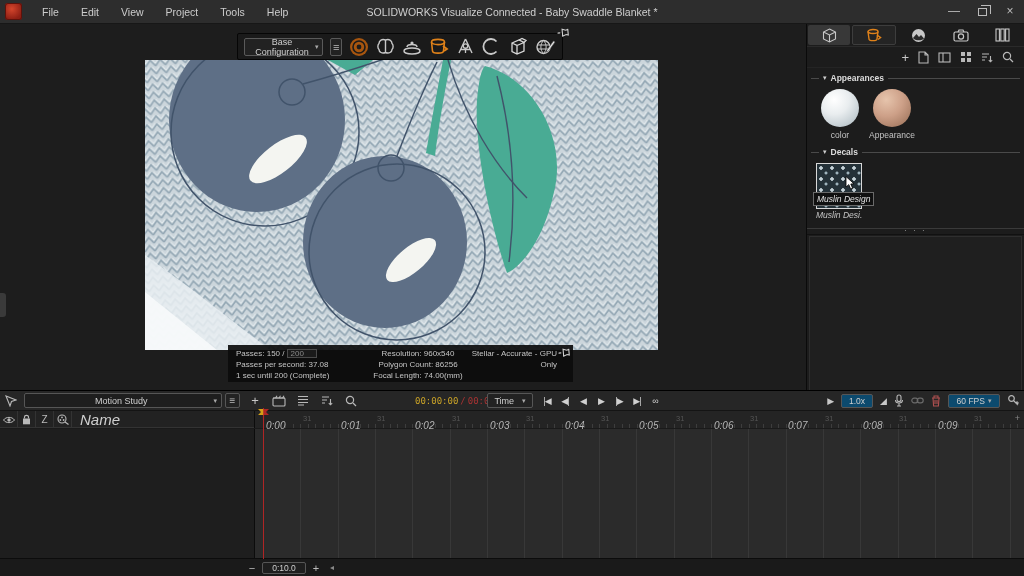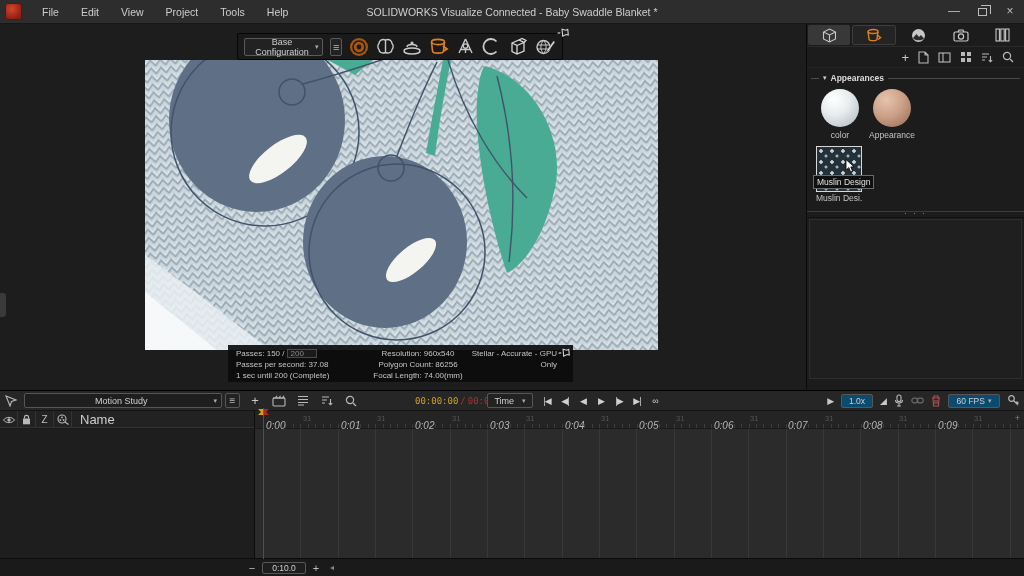--- a/index.html
+++ b/index.html
@@ -54,21 +54,21 @@
   .sec-header .line { flex:1; border-top:1px solid #4a4a4a; }
   .sec-header .line.short { flex:0 0 8px; }
   .sec-header .lbl { font-size:8.5px; font-weight:bold; color:#dcdcdc; }
   .sec-header .caret { font-size:7px; color:#cfcfcf; }
   #swatch-row { display:flex; gap:6px; padding:4px 0 2px 10px; }
   .swatch { width:46px; text-align:center; }
   .sphere { width:38px; height:38px; border-radius:50%; margin:0 auto; }
   .sphere.white { background:radial-gradient(circle at 35% 28%, #ffffff 0%, #e9edef 40%, #c3cdd2 75%, #97a3a9 100%); }
   .sphere.tan { background:radial-gradient(circle at 35% 28%, #e6c4ac 0%, #cda088 45%, #a97e66 80%, #7d5a47 100%); }
   .swatch-label { font-size:8.5px; color:#c4c4c4; margin-top:3px; white-space:nowrap; overflow:hidden; }
-  #decal-cell { position:relative; width:48px; margin:4px 0 0 8px; text-align:center; }
+  #decal-cell { position:relative; width:48px; margin:4px 0 0 8px; text-align:center;font-style:italic; }
   #decal-thumb { position:relative; width:46px; height:46px; margin:0 auto; border:1px solid #d8d8d8; background:#243138;
     background-image:radial-gradient(circle at 4px 4px, #c5d2d8 1.5px, transparent 2px), radial-gradient(circle at 9px 9px, #9fb4bd 1.2px, transparent 1.8px);
     background-size:11px 11px, 11px 11px; }
   #decal-label { font-size:8.5px; color:#c4c4c4; white-space:nowrap; overflow:hidden; width:46px; margin:1px auto 0; }
   #decal-tooltip { position:absolute; left:-2px; top:29px; background:#101010; border:1px solid #6a6a6a; color:#e0e0e0; font-size:8.5px; padding:1px 3px; white-space:nowrap; z-index:5; }
   #decal-cursor { position:absolute; right:6px; top:12px; z-index:6; }
   #rp-splitter { margin-top:8px; border-top:1px solid #3a3a3a; border-bottom:1px solid #111; height:7px; text-align:center; color:#9a9a9a; font-size:8px; line-height:4px; letter-spacing:2px; }
   #rp-lower { margin:1px 2px; height:160px; background:#1f1f1f; border:1px solid #2e2e2e; }
 
   
@@ -85,21 +85,21 @@
   .tp-btn { min-width:14px; text-align:center; font-size:9px; color:#d0d0d0; letter-spacing:-1px; }
   #tl-right { position:absolute; right:4px; display:flex; align-items:center; gap:7px; }
   #speed-input, #fps-select { height:14px; background:#0c4a6e; border:1px solid #565656; border-radius:2px; color:#cfcfcf; font-size:8.5px; text-align:center; }
   #speed-input { width:32px; font-family:"Liberation Sans",sans-serif; }
   #fps-select { width:52px; display:flex; align-items:center; justify-content:center; gap:3px; }
   .tri-glyph { font-size:9px; color:#c8c8c8; }
 
   #tl-header { position:relative; height:17px; background:#222; border-bottom:1px solid #333; }
   #tl-rowicons { position:absolute; left:0; top:0; width:255px; height:17px; display:flex; align-items:center; border-right:1px solid #0c0c0c; }
   .rh-cell { width:18px; height:17px; display:flex; align-items:center; justify-content:center; border-right:1px solid #333; color:#bbb; font-size:10px; }
-  #name-header { font-size:13px; color:#cfcfcf; padding-left:8px; }
+  #name-header { font-size:15px; color:#cfcfcf; padding-left:8px;font-style:italic; }
   #ruler { position:absolute; left:255px; top:0; right:0; height:17px; background:#242424;
     background-image:repeating-linear-gradient(to right, #3d3d3d 0 1px, transparent 1px 7.47px);
     background-position:8px 0; background-size:100% 4px; background-repeat:no-repeat; background-position-y:13px; }
   .ruler-lab { position:absolute; top:9px; font-size:10px; color:#b5b5b5;font-style:italic; }
   .ruler-min { position:absolute; top:3px; font-size:7.5px; color:#555; }
   #ruler-plus { position:absolute; right:4px; top:2px; color:#888; font-size:9px; }
 
   #tl-body { position:absolute; left:0; top:38px; right:0; bottom:18px; background:#2b2b2b; }
   #tl-namecol { position:absolute; left:0; top:0; width:255px; height:100%; background:#1e1e1e; border-right:1px solid #0c0c0c; }
   #tl-track { position:absolute; left:255px; top:0; right:0; height:100%;
@@ -344,20 +344,26 @@
         <div class="swatch">
           <div class="sphere white"></div>
           <div class="swatch-label">color</div>
         </div>
         <div class="swatch">
           <div class="sphere tan"></div>
           <div class="swatch-label">Appearance</div>
         </div>
       </div>
 
+      <div class="sec-header">
+        <span class="line short"></span>
+        <span class="caret">▾</span>
+        <span class="lbl">Decals</span>
+        <span class="line"></span>
+      </div>
       <div id="decal-cell">
         <div id="decal-thumb">
           <span id="decal-cursor">
             <svg class="icon" width="10" height="14" viewBox="0 0 10 14">
                 <path d="M1,0.5 L1,11 L3.8,8.6 L5.6,13 L7.6,12.2 L5.8,8 L9,7.8 Z" fill="#fff" stroke="#000" stroke-width="0.8"></path>
               </svg>
           </span>
         </div>
         <div id="decal-tooltip">Muslin Design</div>
         <div id="decal-label">Muslin Desi...</div>

